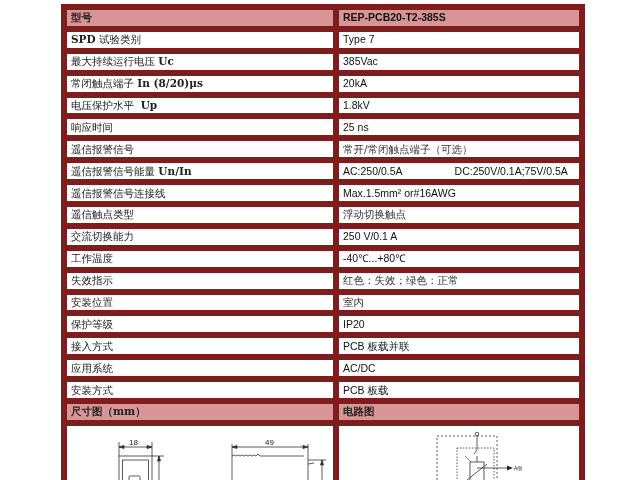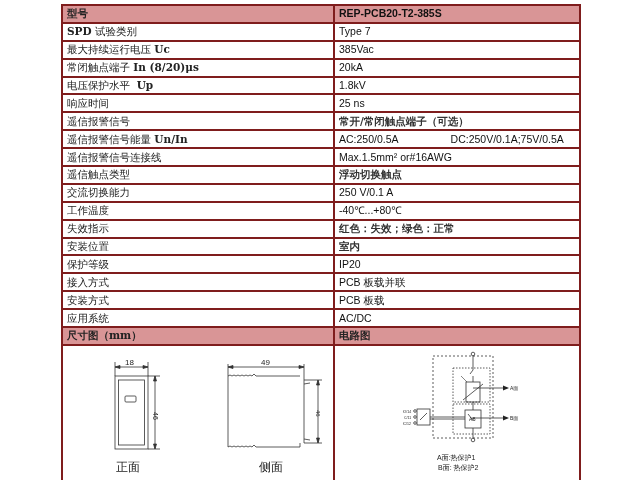--- a/index.html
+++ b/index.html
@@ -1,28 +1,28 @@
 <!DOCTYPE html>
 <html><head>
 <meta charset="utf-8">
 <style>
   html, body { margin: 0; padding: 0; background: #ffffff; }
   body { width: 640px; height: 480px; position: relative; overflow: hidden;
          font-family: "DejaVu Serif", "Liberation Serif", serif; color: #1a1a1a; }
   .spec-table { position: absolute; left: 61px; top: 4px; width: 518px;
                 border-collapse: collapse; table-layout: fixed; }
-  .spec-table td { border: 2px solid #7f1d1d; height: 15.9px; padding: 0 0 0 4px;
+  .spec-table td { border: 6px solid #7f1d1d; height: 15.9px; padding: 0 0 0 4px;
                    font-size: 10.5px; line-height: 15px; white-space: nowrap; overflow: hidden; }
   .spec-table col.c1 { width: 272px; }
   .spec-table col.c2 { width: 246px; }
   .spec-table tr.hdr td { background: #d99596; font-weight: bold; }
   .spec-table tr.hdr td.val { font-family: "Liberation Sans", sans-serif; }
   .spec-table td.lbl { font-family: "DejaVu Serif", serif; color: #222; }
   .spec-table td.val { font-family: "Liberation Sans", sans-serif; color: #111; }
-  .spec-table td.val.cn { font-family: "DejaVu Serif", serif; color: #333; font-weight: bold; }
+  .spec-table td.val.cn { font-family: "DejaVu Serif", serif; color: #333; }
   .b { font-weight: bold; }
   .spec-table tr.figs td { height: 136px; vertical-align: top; padding: 0; position: relative; }
   .fig-wrap { position: relative; width: 100%; height: 136px; }
   .caption { position: absolute; font-size: 12px; font-family: "DejaVu Serif", serif; }
   .small-cap { position: absolute; font-size: 7px; font-family: "Liberation Sans", sans-serif; }
   .gap { display: inline-block; width: 52px; }
 </style>
 </head>
 <body>
 
@@ -90,26 +90,26 @@
   </tr>
   <tr>
     <td class="lbl">保护等级</td>
     <td class="val">IP20</td>
   </tr>
   <tr>
     <td class="lbl">接入方式</td>
     <td class="val">PCB 板载并联</td>
   </tr>
   <tr>
+    <td class="lbl">应用系统</td>
+    <td class="val">AC/DC</td>
+  </tr>
+  <tr>
     <td class="lbl">安装方式</td>
     <td class="val">PCB 板载</td>
-  </tr>
-  <tr>
-    <td class="lbl">应用系统</td>
-    <td class="val">AC/DC</td>
   </tr>
   <tr class="hdr">
     <td class="lbl">尺寸图（mm）</td>
     <td class="lbl">电路图</td>
   </tr>
   <tr class="figs">
     <td>
       <div class="fig-wrap">
 
         <svg width="120" height="115" viewBox="0 0 120 115" style="position:absolute;left:40px;top:4px;">

